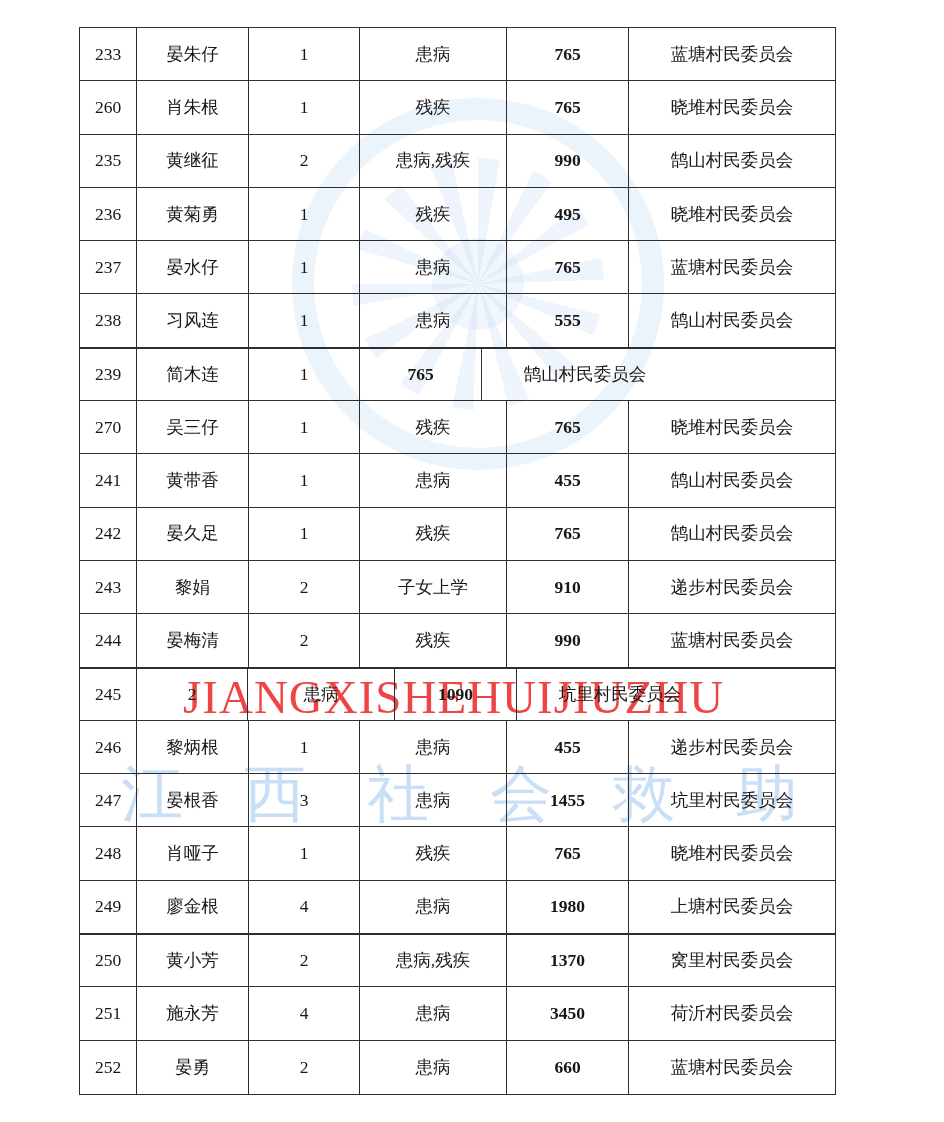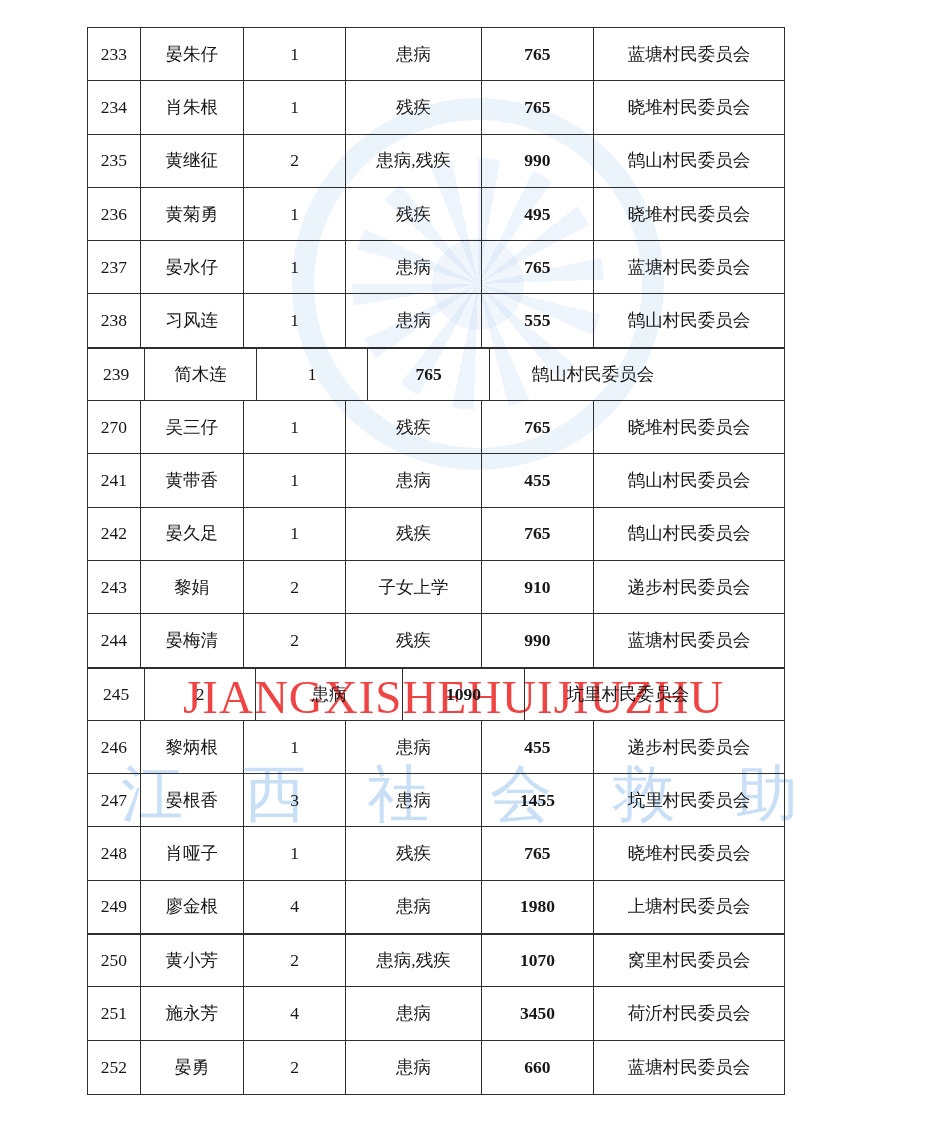--- a/index.html
+++ b/index.html
@@ -33,22 +33,22 @@
     white-space:nowrap; font-family:"Liberation Serif","DejaVu Serif",serif;
   }
   .wm-cn {
     position:absolute; left:121px; top:763px;
     font-size:62px; line-height:1; color:#c9dff6; letter-spacing:61px;
     white-space:nowrap; font-family:"Liberation Serif","DejaVu Serif",serif;text-align:center;
   }
 
   
   .roster-table {
-    position:absolute; left:87px; top:27px; z-index:1;
-    width:698px; box-sizing:border-box;
+    position:absolute; left:79px; top:27px; z-index:1;
+    width:757px; box-sizing:border-box;
     border:1px solid #2e2e2e; background:transparent;
   }
   .t-row {
     display:flex; height:53.3px; box-sizing:border-box;
     border-bottom:1px solid #2e2e2e;
   }
   .t-row:last-child { border-bottom:none;justify-content:flex-end; }
   
   .roster-table div.t-row:nth-of-type(7),
   .roster-table div.t-row:nth-of-type(13),
@@ -86,21 +86,21 @@
 
   <div class="t-row">
         <div class="t-cell c0">233</div>
         <div class="t-cell c1">晏朱仔</div>
         <div class="t-cell c2">1</div>
         <div class="t-cell c3">患病</div>
         <div class="t-cell c4">765</div>
         <div class="t-cell c5">蓝塘村民委员会</div>
       </div>
       <div class="t-row">
-        <div class="t-cell c0">234</div>
+        <div class="t-cell c0">260</div>
         <div class="t-cell c1">肖朱根</div>
         <div class="t-cell c2">1</div>
         <div class="t-cell c3">残疾</div>
         <div class="t-cell c4">765</div>
         <div class="t-cell c5">晓堆村民委员会</div>
       </div>
       <div class="t-row">
         <div class="t-cell c0">235</div>
         <div class="t-cell c1">黄继征</div>
         <div class="t-cell c2">2</div>
@@ -216,21 +216,21 @@
         <div class="t-cell c2">4</div>
         <div class="t-cell c3">患病</div>
         <div class="t-cell c4">1980</div>
         <div class="t-cell c5">上塘村民委员会</div>
       </div>
       <div class="t-row">
         <div class="t-cell c0">250</div>
         <div class="t-cell c1">黄小芳</div>
         <div class="t-cell c2">2</div>
         <div class="t-cell c3">患病,残疾</div>
-        <div class="t-cell c4">1070</div>
+        <div class="t-cell c4">1370</div>
         <div class="t-cell c5">窝里村民委员会</div>
       </div>
       <div class="t-row">
         <div class="t-cell c0">251</div>
         <div class="t-cell c1">施永芳</div>
         <div class="t-cell c2">4</div>
         <div class="t-cell c3">患病</div>
         <div class="t-cell c4">3450</div>
         <div class="t-cell c5">荷沂村民委员会</div>
       </div>

